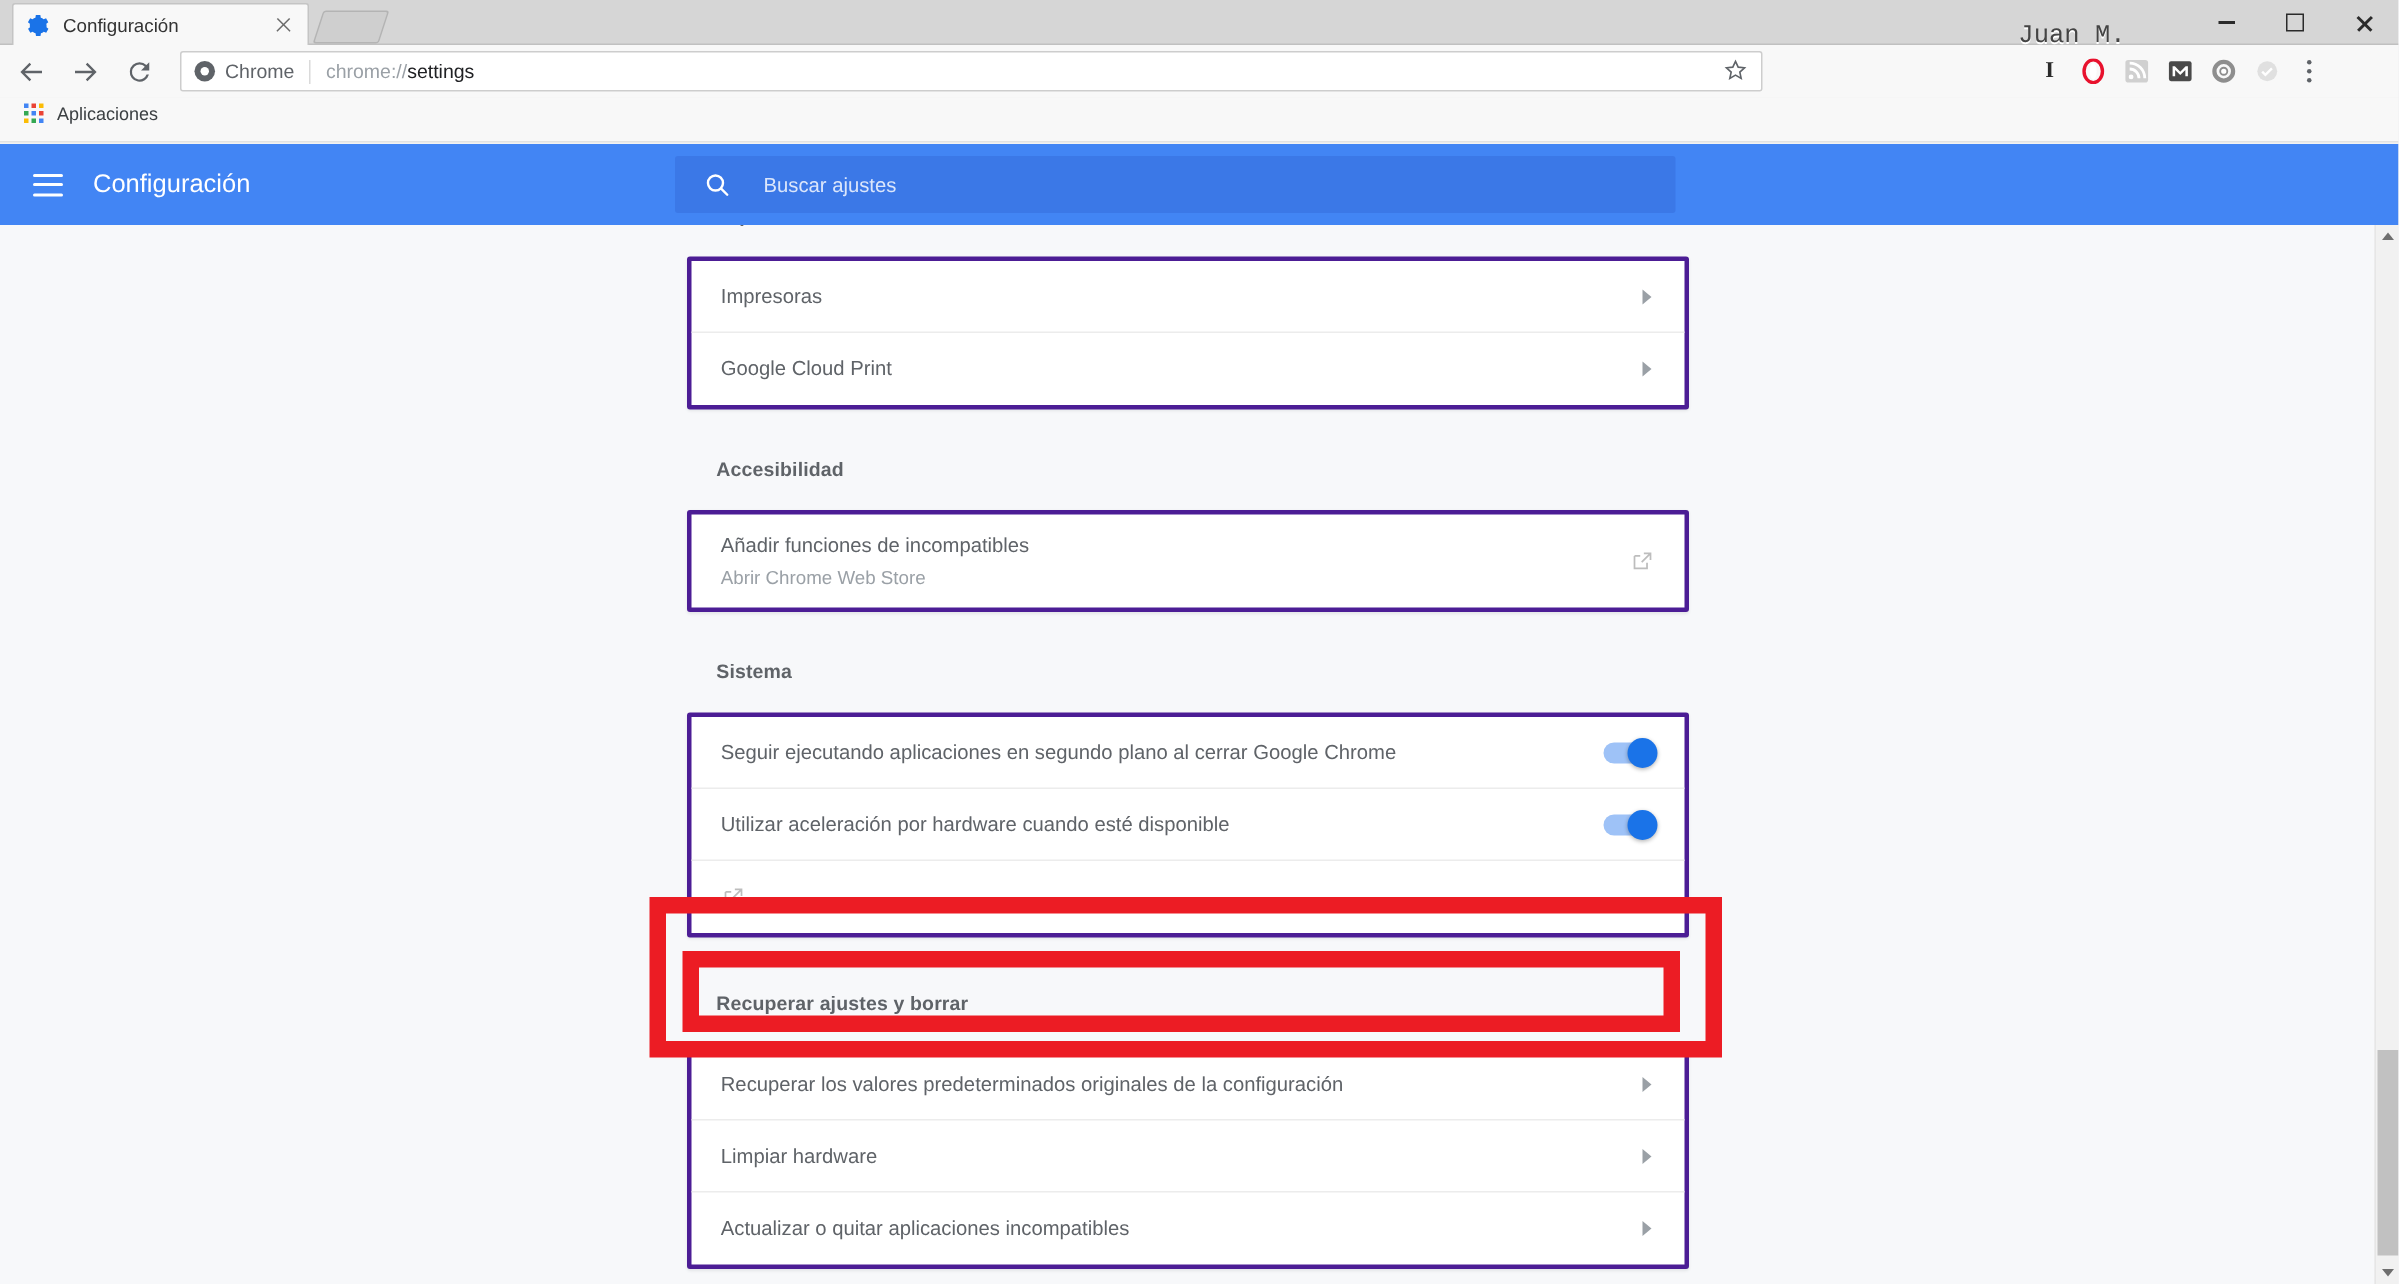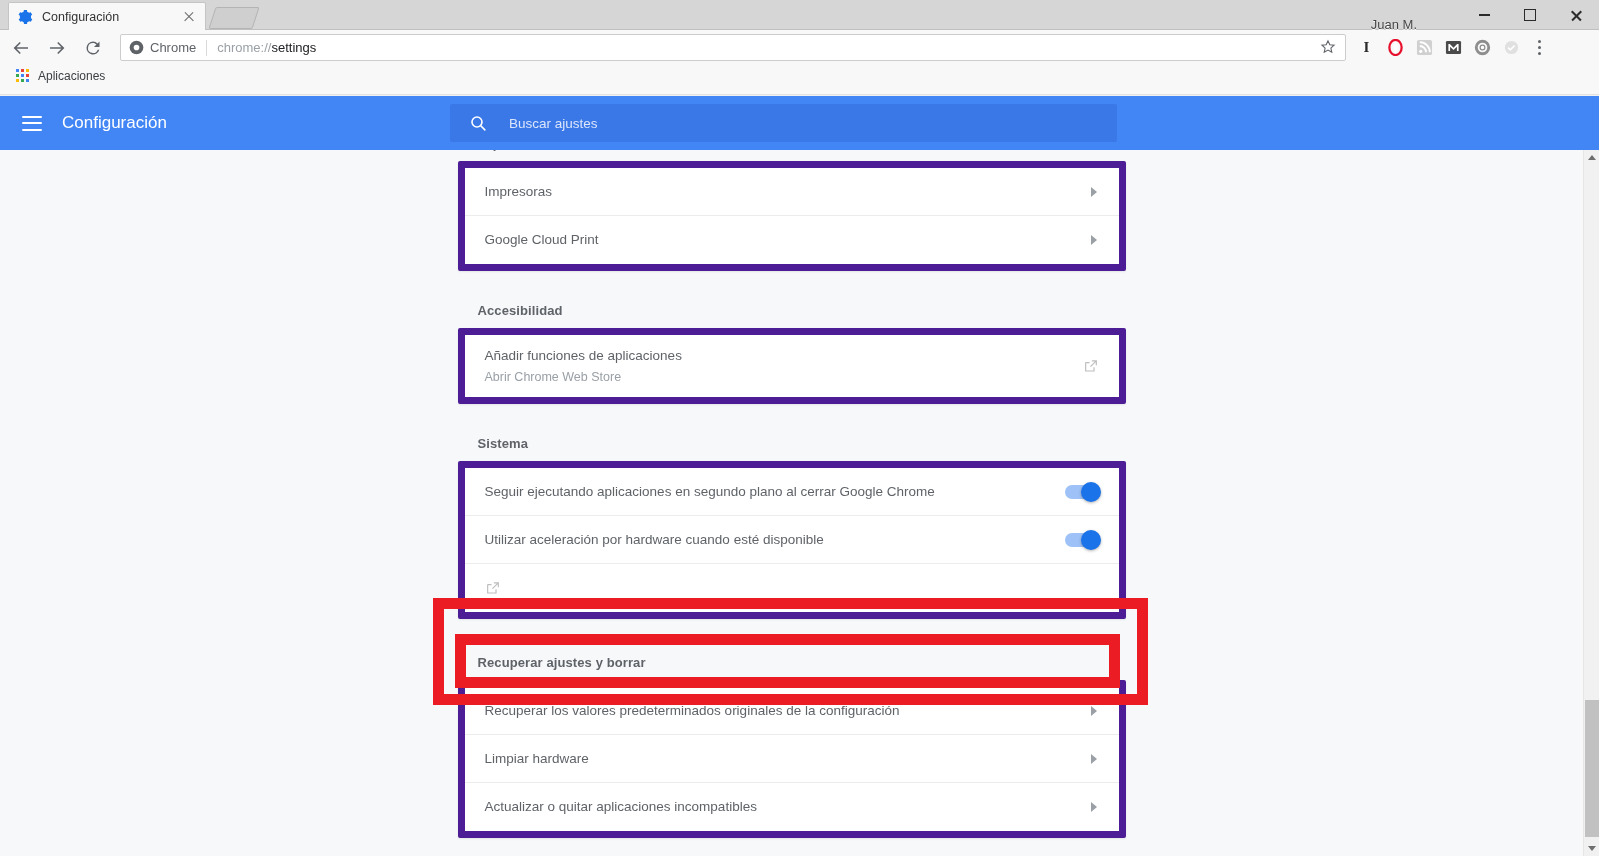--- a/index.html
+++ b/index.html
@@ -42,22 +42,23 @@
 
   .newtab {
     position: absolute; left: 212px; top: 7px; width: 44px; height: 22px;
     background: #cfcfcf; border: 1px solid #b4b4b4;
     transform: skewX(-18deg);
     border-radius: 2px;
   }
 
   .winprofile {
     position: absolute; right: 182px; top: 0; height: 48px;
-    display: flex; align-items: center; font-size: 13px; color: #444;
+    display: flex; align-items: center; font-size: 17px; color: #444;
     text-shadow: 0 1px 0 #fff;
+    font-family: Liberation Mono, monospace;
   }
   .wincontrols { position: absolute; right: 0; top: 0; height: 30px; display: flex; }
   .wbtn {
     width: 46px; height: 30px; display: flex; align-items: center; justify-content: center;
     position: relative;
   }
   .wbtn-min:after {
     content: ""; width: 11px; height: 1.4px; background: #2b2b2b;
   }
   .wbtn-max:after {
@@ -72,21 +73,21 @@
 
   
   .toolbar {
     position: absolute; top: 30px; left: 0; width: 1599px; height: 35px;
     background: #f8f8f8; display: flex; align-items: center;
   }
   .navbtn { width: 30px; height: 30px; margin-left: 6px; position: relative; flex: none; }
   .navbtn svg { position: absolute; left: 5px; top: 5px; }
 
   .omnibox {
-    position: absolute; left: 120px; top: 4px; width: 1226px; height: 27px;
+    position: absolute; left: 120px; top: 4px; width: 1055px; height: 27px;
     background: #fff; border: 1px solid #cdcdcd; border-radius: 2px;
     display: flex; align-items: center; padding: 0 6px;
   }
   .chrome-logo { width: 15px; height: 15px; margin: 0 6px 0 2px; position: relative; flex: none; }
   .omni-scheme { font-size: 13px; color: #5f6368; white-space: nowrap; }
   .omni-sep { width: 1px; height: 16px; background: #dadada; margin: 0 10px; flex: none; }
   .omni-url { font-size: 13px; color: #9aa0a6; white-space: nowrap; }
   .omni-url b { color: #202124; font-weight: 400; }
   .omni-star {
     margin-left: auto; width: 20px; height: 20px; position: relative; flex: none;
@@ -134,22 +135,23 @@
     background: #f7f8fa; overflow: hidden;
   }
   .page { position: absolute; left: 0; top: -14px; width: 1583px; }
 
   .sec-head {
     font-size: 13px; color: #5f6368; font-weight: bold;
     margin: 0 0 10px 20px; letter-spacing: .1px;
   }
   .section { width: 668px; margin: 0 auto 34px auto; position: relative; }
   .card {
-    background: #fff; border: 7px solid #4c1d95; border-radius: 2px;
+    background: #fff; border: 3px solid #4c1d95; border-radius: 2px;
     box-shadow: 0 1px 2px rgba(60,64,67,.10);
+    margin-top: 20px;
   }
   .row {
     min-height: 48px; display: flex; align-items: center;
     padding: 0 20px 0 20px; border-bottom: 1px solid #ececec;
     position: relative;
   }
   .row:last-child { border-bottom: none; }
   .row-text { flex: 1; display: flex; flex-direction: column; justify-content: center; }
   .row-label { font-size: 13.5px; color: #5f6368; line-height: 1.45; }
   .row-sub { font-size: 12.5px; color: #9aa0a6; line-height: 1.45; margin-top: 2px; }
@@ -356,21 +358,21 @@
             <span class="chevron"></span>
           </div>
         </div>
       </div>
 
       <div class="section" style="margin-bottom:32px;">
         <div class="sec-head">Accesibilidad</div>
         <div class="card">
           <div class="row" style="min-height:62px;">
             <div class="row-text">
-              <span class="row-label">Añadir funciones de aplicaciones</span>
+              <span class="row-label">Añadir funciones de incompatibles</span>
               <span class="row-sub">Abrir Chrome Web Store</span>
             </div>
             <span class="extlink">
               <svg width="16" height="16" viewBox="0 0 18 18">
                 <path d="M3 5.2h4.3M3 5.2v9.4h9.4v-4.3" fill="none" stroke="#bdbdbd" stroke-width="1.3"></path>
                 <path d="M10 3.2h5v5M15 3.2L8.4 9.8" fill="none" stroke="#bdbdbd" stroke-width="1.3"></path>
               </svg>
             </span>
           </div>
         </div>

